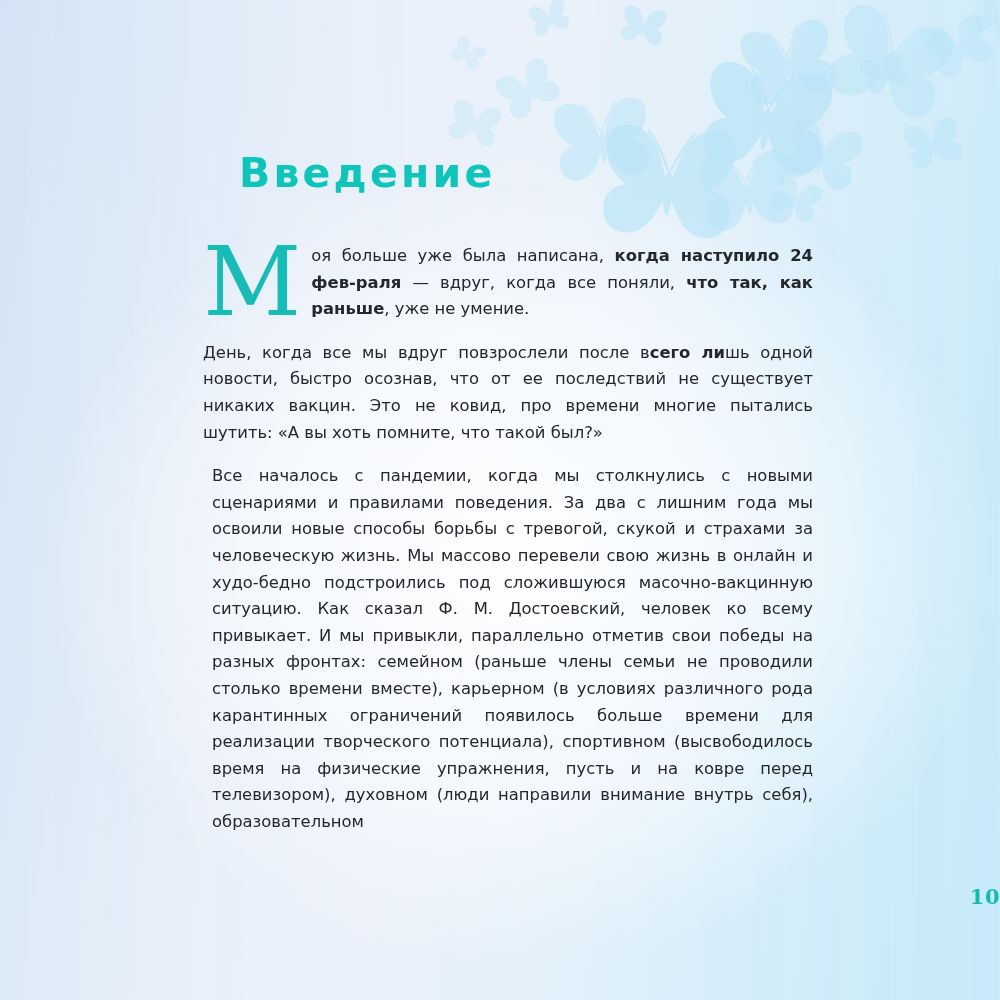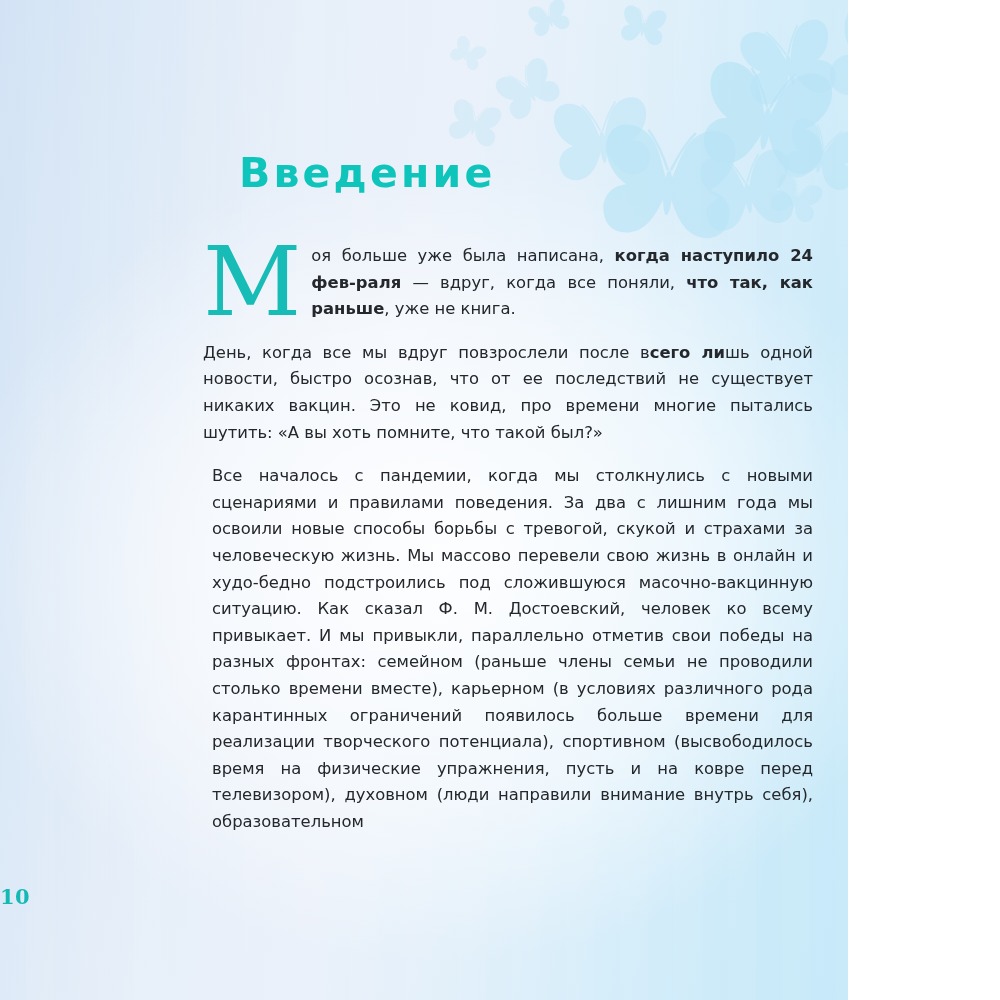--- a/index.html
+++ b/index.html
@@ -8,21 +8,21 @@
   }
   body {
     width: 1000px;
     height: 1000px;
     overflow: hidden;
     font-family: "DejaVu Sans", sans-serif;
   }
 
   #page {
     position: relative;
-    width: 848px;
+    width: 1000px;
     height: 1000px;
     overflow: hidden;
     background:
       radial-gradient(ellipse 620px 520px at 52% 56%, rgba(255,255,255,0.92) 0%, rgba(255,255,255,0.55) 45%, rgba(255,255,255,0.0) 78%),
       linear-gradient(100deg,
         #d3e3f5 0%,
         #dce9f7 14%,
         #e7eff9 30%,
         #eaf1fa 46%,
         #e3f0fa 60%,
@@ -109,21 +109,21 @@
 
   .b {
     font-weight: 700;
   }
 
   .page-number {
     position: absolute;
     left: 0;
     top: 884px;
     width: 1000px;
-    text-align: left;
+    text-align: right;
     font-family: "DejaVu Serif", serif;
     font-weight: 700;
     font-size: 21px;
     color: #14b9b3;
     letter-spacing: 0.5px;
   }
 </style>
 </head>
 <body>
 
@@ -176,21 +176,21 @@
       </g>
   </svg>
 
   <div id="content">
 
     <h1 class="page-title">Введение</h1>
 
     <div class="body-col">
       <p class="para">
         <span class="dropcap">М</span>
-        <span class="runs"><span>оя больше уже была написана, </span><span class="b">когда наступило 24 фев‑раля</span><span> — вдруг, когда все поняли, </span><span class="b">что так, как раньше</span><span>, уже не книга.</span></span>
+        <span class="runs"><span>оя больше уже была написана, </span><span class="b">когда наступило 24 фев‑раля</span><span> — вдруг, когда все поняли, </span><span class="b">что так, как раньше</span><span>, уже не умение.</span></span>
       </p>
       <p class="para">
         <span class="runs"><span>День, когда все мы вдруг повзрослели после в</span><span class="b">сего ли</span><span>шь одной новости, быстро осознав, что от ее последствий не существует никаких вакцин. Это не ковид, про времени многие пытались шутить: «А вы хоть помните, что такой был?»</span></span>
       </p>
       <p class="para">
         <span class="runs"><span>Все началось с пандемии, когда мы столкнулись с новыми сценариями и правилами поведения. За два с лишним года мы освоили новые способы борьбы с тревогой, скукой и страхами за человеческую жизнь. Мы массово перевели свою жизнь в онлайн и худо-бедно подстроились под сложившуюся масочно-вакцинную ситуацию. Как сказал Ф. М. Достоевский, человек ко всему привыкает. И мы привыкли, параллельно отметив свои победы на разных фронтах: семейном (раньше члены семьи не проводили столько времени вместе), карьерном (в условиях различного рода карантинных ограничений появилось больше времени для реализации творческого потенциала), спортивном (высвободилось время на физические упражнения, пусть и на ковре перед телевизором), духовном (люди направили внимание внутрь себя), образовательном</span></span>
       </p>
     </div>
 
     <div class="page-number">10</div>

